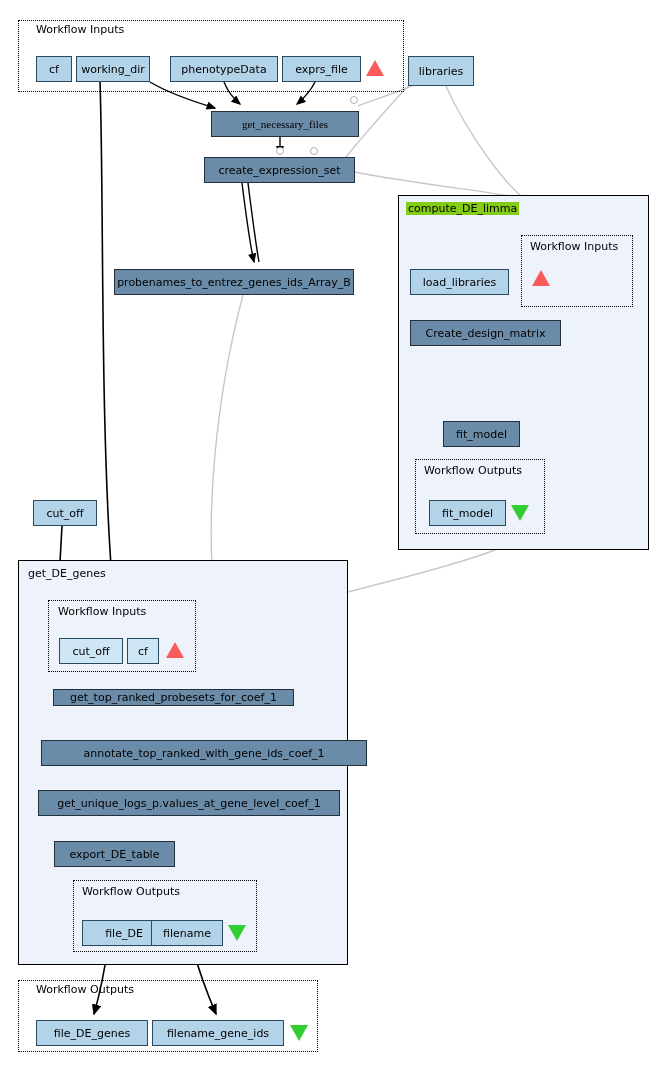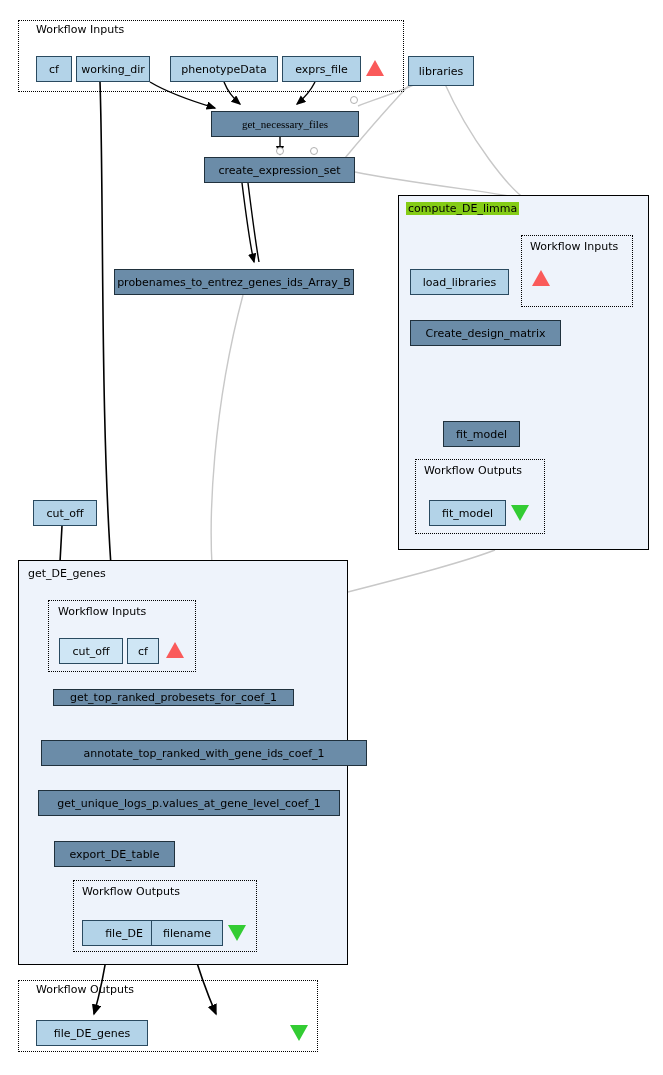--- a/index.html
+++ b/index.html
@@ -245,20 +245,23 @@
   <div class="node io" style="left:82px; top:920px; width:84px; height:26px;justify-content:center;">
       <span>file_DE</span>
     </div>
   <div class="node io" style="left:151px; top:920px; width:72px; height:26px;">
       <span>filename</span>
     </div>
 
   <div class="node io" style="left:36px; top:1020px; width:112px; height:26px;">
       <span>file_DE_genes</span>
     </div>
+  <div class="node io" style="left:152px; top:1020px; width:132px; height:26px;">
+      <span>filename_gene_ids</span>
+    </div>
 
   <div class="tri tri-red" style="left:366px; top:60px;"></div>
   <div class="tri tri-red" style="left:532px; top:270px;"></div>
   <div class="tri tri-green" style="left:511px; top:505px;"></div>
   <div class="tri tri-red" style="left:166px; top:642px;"></div>
   <div class="tri tri-green" style="left:228px; top:925px;"></div>
   <div class="tri tri-green" style="left:290px; top:1025px;"></div>
 
 </div>
 

